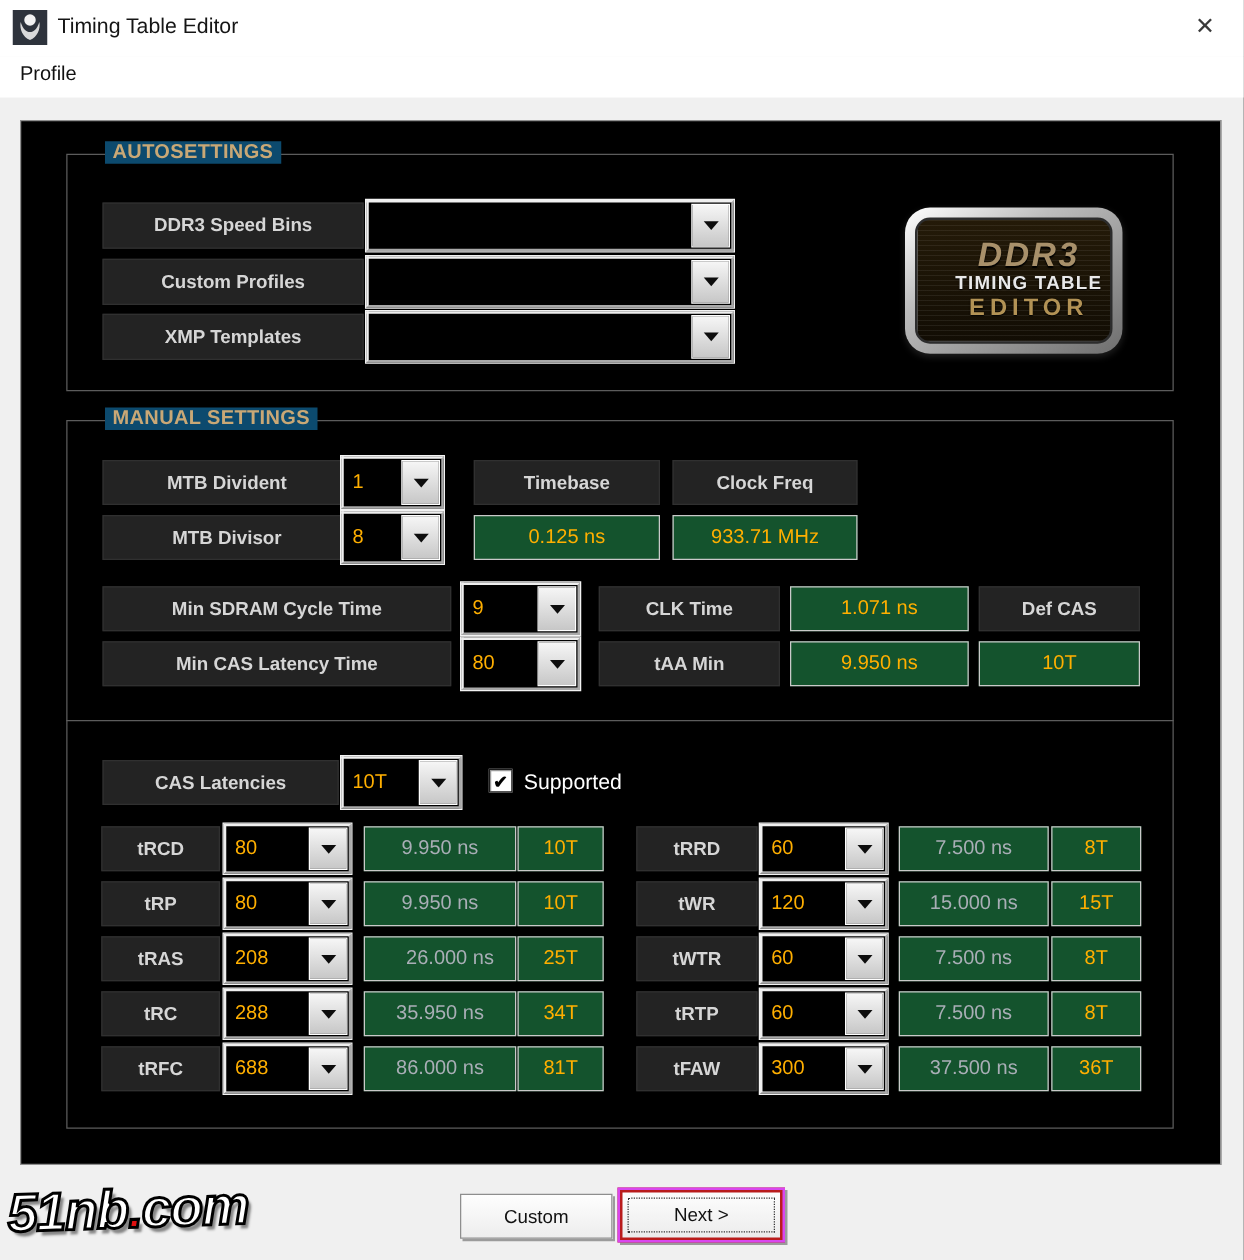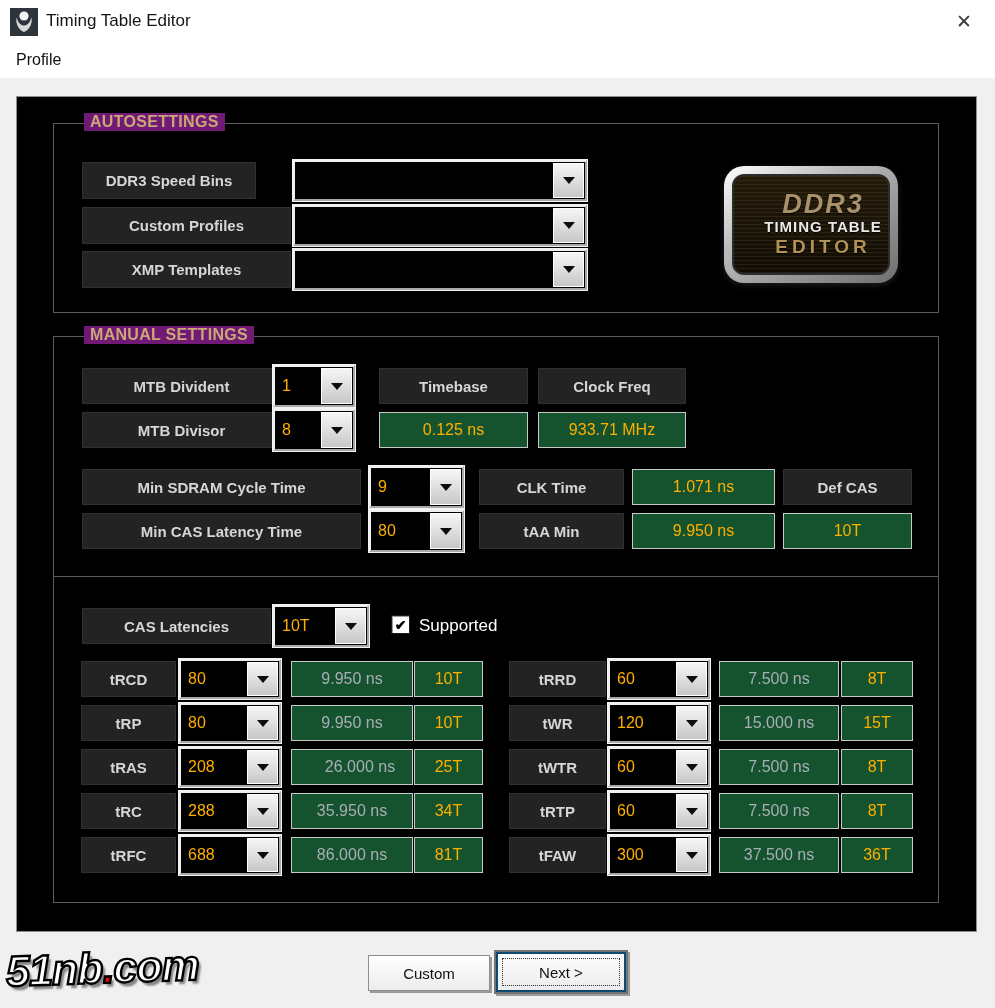--- a/index.html
+++ b/index.html
@@ -13,21 +13,21 @@
   .appicon{position:absolute;left:10px;top:8px;width:28px;height:28px;}
   .apptitle{position:absolute;left:46px;top:11px;font-size:17px;color:#151515;}
   .closebtn{position:absolute;left:942px;top:6px;width:44px;height:32px;line-height:32px;
     text-align:center;font-size:19px;color:#3a3a3a;font-weight:300;cursor:default;}
   .menubar{position:absolute;left:0;top:45px;width:995px;height:33px;background:#ffffff;}
   .menuitem{position:absolute;left:12px;top:4px;padding:2px 4px;font-size:16px;color:#111;}
   
   .panel{position:absolute;left:16px;top:96px;width:961px;height:836px;background:#000;
     border:1px solid #8f8f8f;box-sizing:border-box;}
   .group{position:absolute;border:1px solid #5c5c5c;box-sizing:border-box;}
-  .legend{position:absolute;top:-11px;left:30px;background:#701a75;padding:0 6px;
+  .legend{position:absolute;top:-11px;left:30px;background:#0c4a6e;padding:0 6px;
     color:#c9a876;font-weight:bold;font-size:16px;letter-spacing:.3px;white-space:nowrap;}
   
   .lbox{position:absolute;background:#232323;border:1px solid #303030;box-sizing:border-box;
     color:#d6d6d6;font-weight:bold;font-size:15px;display:flex;align-items:center;
     justify-content:center;white-space:nowrap;}
   .combo{position:absolute;box-sizing:border-box;background:#000;
     border:2px solid #a9a9a9;border-top-color:#efefef;border-left-color:#efefef;
     box-shadow:0 0 0 1px #f3f3f3;display:flex;}
   .combo .cval{flex:1;display:flex;align-items:center;padding-left:7px;
     color:#ffaf00;font-size:16px;overflow:hidden;}
@@ -58,21 +58,21 @@
   .badge-l2{font-size:15px;font-weight:bold;color:#e9e9e9;letter-spacing:1px;
     line-height:1.25;text-shadow:0 1px 1px #000;}
   .badge-l3{font-size:19px;font-weight:bold;color:#b29255;letter-spacing:4px;
     line-height:1.15;text-shadow:0 1px 1px #000;}
   
   .btn-cancel{position:absolute;left:368px;top:955px;width:122px;height:36px;
     background:linear-gradient(#fefefe,#ededed);border:1px solid #8e8e8e;
     box-shadow:2px 2px 0 #9b9b9b;box-sizing:border-box;display:flex;align-items:center;
     justify-content:center;font-size:15px;color:#111;}
   .btn-next-outer{position:absolute;left:494px;top:950px;width:134px;height:44px;
-    border:2px solid #737373;background:#0c4a6e;box-shadow:2px 2px 0 #9b9b9b;
+    border:2px solid #d946ef;background:#b91c1c;box-shadow:2px 2px 0 #9b9b9b;
     box-sizing:border-box;padding:2px;}
   .btn-next{width:100%;height:100%;background:linear-gradient(#fdfdfd,#ececec);
     outline:1px dotted #333;outline-offset:-5px;display:flex;align-items:center;
     justify-content:center;font-size:15px;color:#111;box-sizing:border-box;}
   .watermark{position:absolute;left:6px;top:944px;font-size:43px;font-weight:bold;
     font-style:italic;color:#fff;-webkit-text-stroke:2.4px #000;letter-spacing:-1px;
     text-shadow:3px 4px 2px rgba(0,0,0,.45);transform:rotate(-2deg);white-space:nowrap;}
   .watermark .dot{color:#e01010;}
 </style>
 </head>
@@ -90,21 +90,21 @@
 <div class="menubar">
   <div class="menuitem">Profile</div>
 </div>
 
 <div class="panel">
 
   <div class="group" style="left:36px;top:26px;width:886px;height:190px;">
     <div class="legend">AUTOSETTINGS</div>
   </div>
 
-  <div class="lbox" style="left:65px;top:65px;width:174px;height:37px;">DDR3 Speed Bins</div>
+  <div class="lbox" style="left:65px;top:65px;width:209px;height:37px;">DDR3 Speed Bins</div>
   <div class="combo" style="left:276px;top:63px;width:294px;height:41px;">
     <div class="cval"></div>
     <div class="cbtn">
         <div class="arrow-down"></div>
       </div>
   </div>
 
   <div class="lbox" style="left:65px;top:110px;width:209px;height:37px;">Custom Profiles</div>
   <div class="combo" style="left:276px;top:108px;width:294px;height:41px;">
     <div class="cval"></div>

